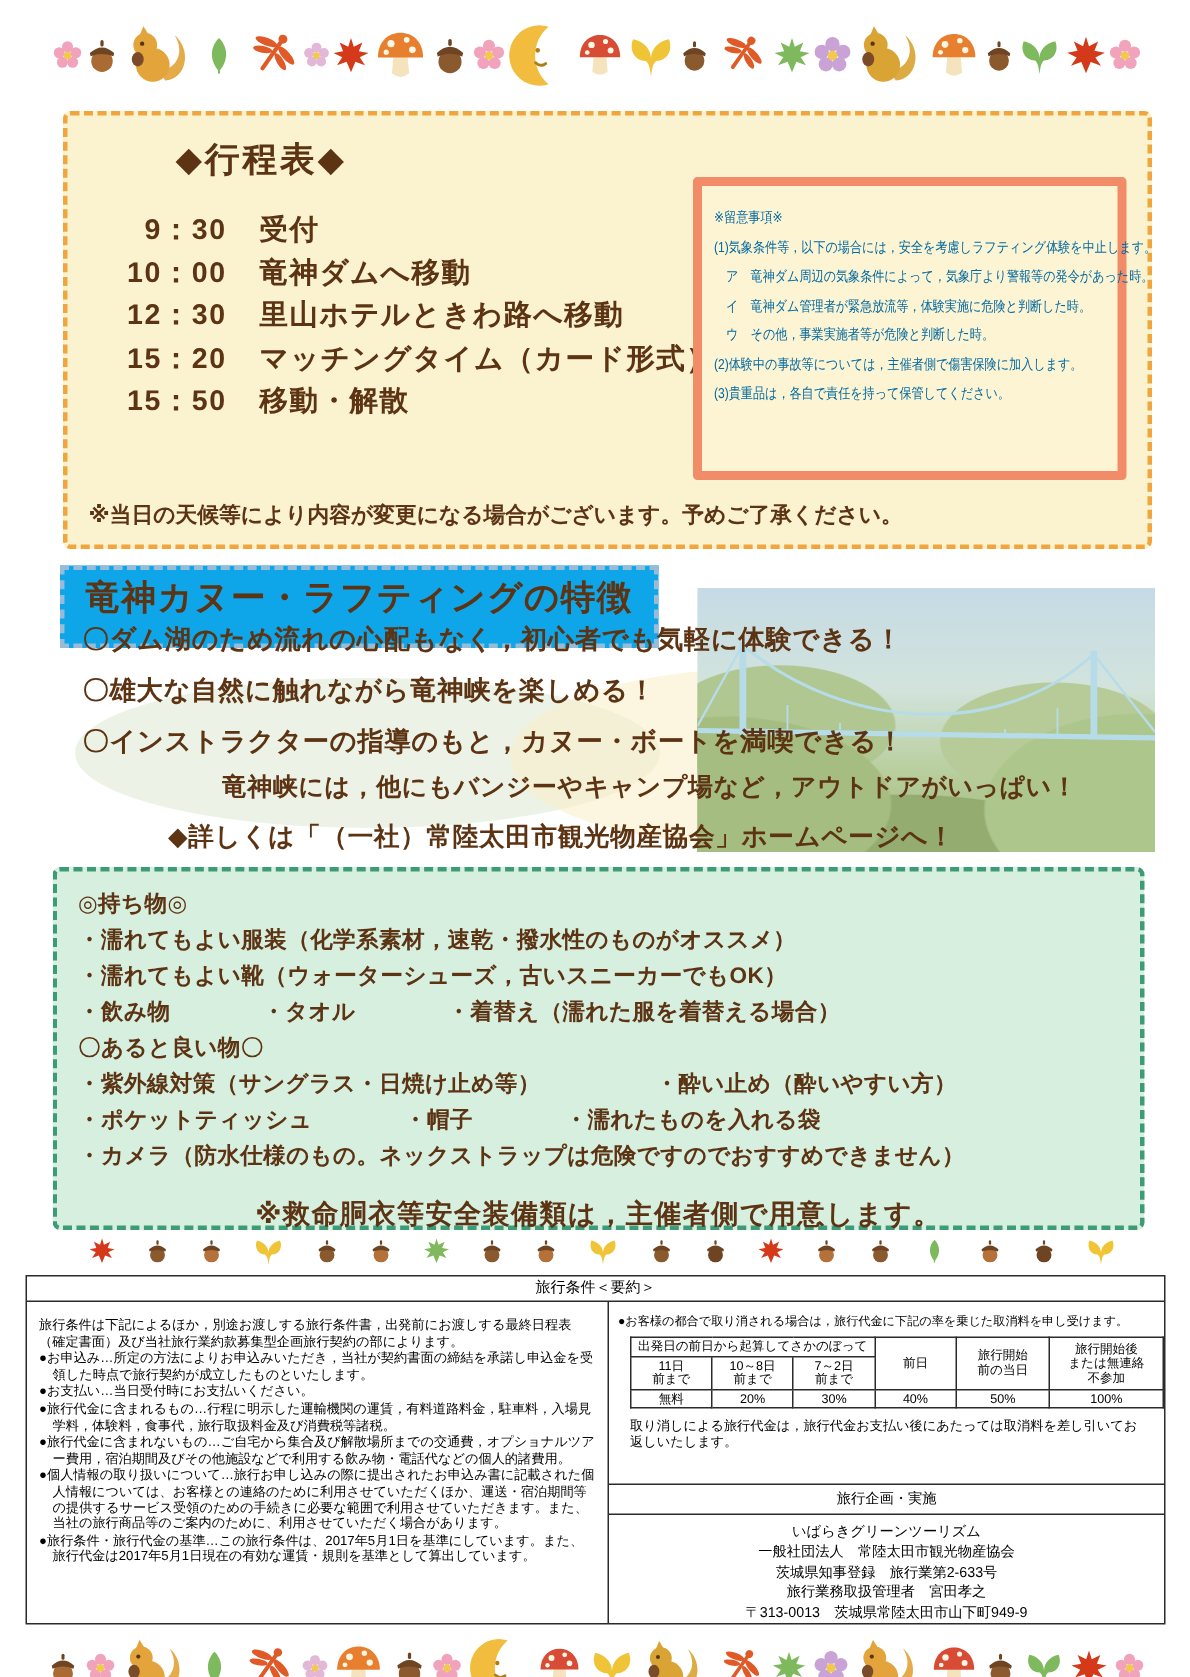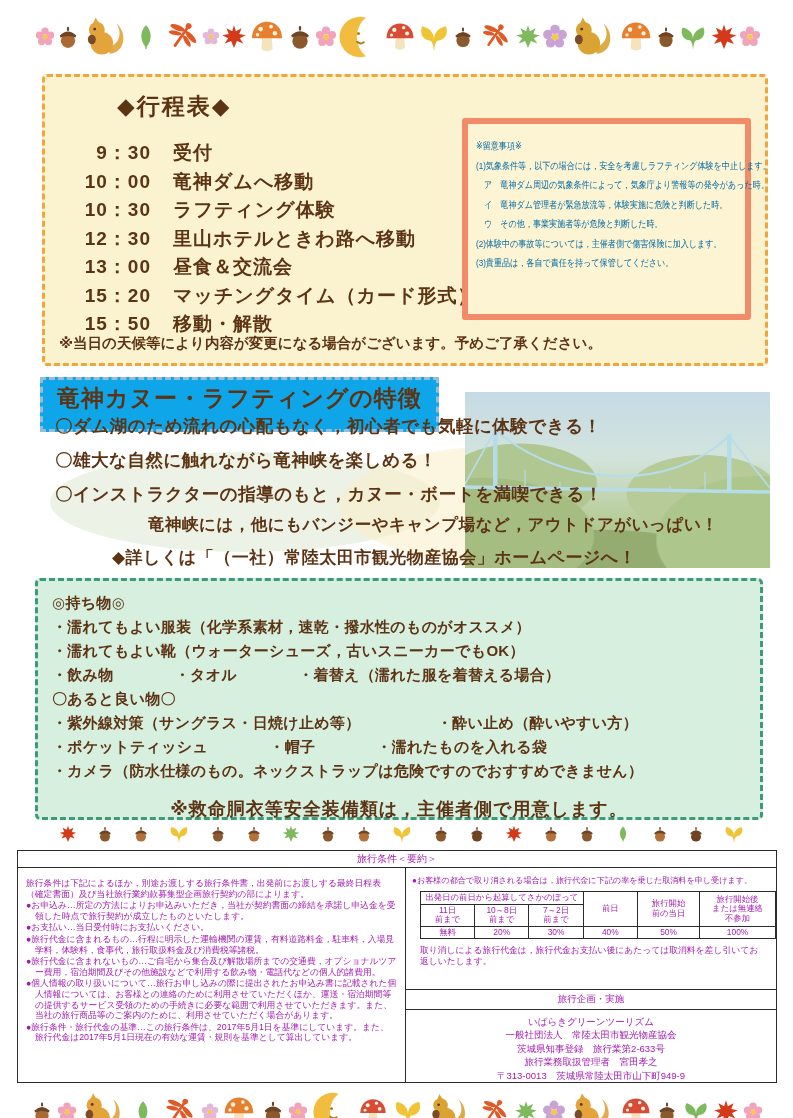--- a/index.html
+++ b/index.html
@@ -53,21 +53,21 @@
   .fb-link{left:112px;top:546px;font-size:17px;}
 
   
   .belongings{position:absolute;left:35px;top:578px;width:694px;height:216px;
               background:#d7efdf;border:3px dashed #3e9b77;border-radius:5px;padding:10px 14px;}
   .bl-line{font-size:15px;font-weight:bold;line-height:24px;letter-spacing:.3px;}
   .bl-note{margin-top:14px;text-align:center;font-size:18px;font-weight:bold;letter-spacing:1px;}
 
   
   .conditions{position:absolute;left:17px;top:850px;width:758px;height:231px;
-              border:1.5px solid #2b2b2b;background:#fff;color:#a21caf;
+              border:1.5px solid #2b2b2b;background:#fff;color:#000000;
               font-family:"Liberation Sans","DejaVu Sans",sans-serif;}
   .co-header{height:16px;border-bottom:1.5px solid #2b2b2b;text-align:center;
              font-size:10px;line-height:16px;}
   .co-body{display:flex;height:calc(100% - 17.5px);}
   .co-left{width:388px;border-right:1.5px solid #2b2b2b;padding:10px 8px 0 8px;box-sizing:border-box;
            font-size:8.8px;line-height:10.6px;}
   .co-left p{margin:0 0 1px 0;}
   .co-left p.bullet{padding-left:9px;text-indent:-9px;}
   .co-right{flex:1;display:flex;flex-direction:column;box-sizing:border-box;}
   .co-cancel-intro{padding:7px 4px 2px 6px;font-size:8.1px;white-space:nowrap;}
@@ -350,30 +350,22 @@
     <div class="it-list">
       <div class="it-row">
         <span class="it-time">9：30</span>
         <span class="it-label">受付</span>
       </div>
       <div class="it-row">
         <span class="it-time">10：00</span>
         <span class="it-label">竜神ダムへ移動</span>
       </div>
       <div class="it-row">
-        <span class="it-time">10：30</span>
-        <span class="it-label">ラフティング体験</span>
-      </div>
-      <div class="it-row">
         <span class="it-time">12：30</span>
         <span class="it-label">里山ホテルときわ路へ移動</span>
-      </div>
-      <div class="it-row">
-        <span class="it-time">13：00</span>
-        <span class="it-label">昼食＆交流会</span>
       </div>
       <div class="it-row">
         <span class="it-time">15：20</span>
         <span class="it-label">マッチングタイム（カード形式）</span>
       </div>
       <div class="it-row">
         <span class="it-time">15：50</span>
         <span class="it-label">移動・解散</span>
       </div>
     </div>

